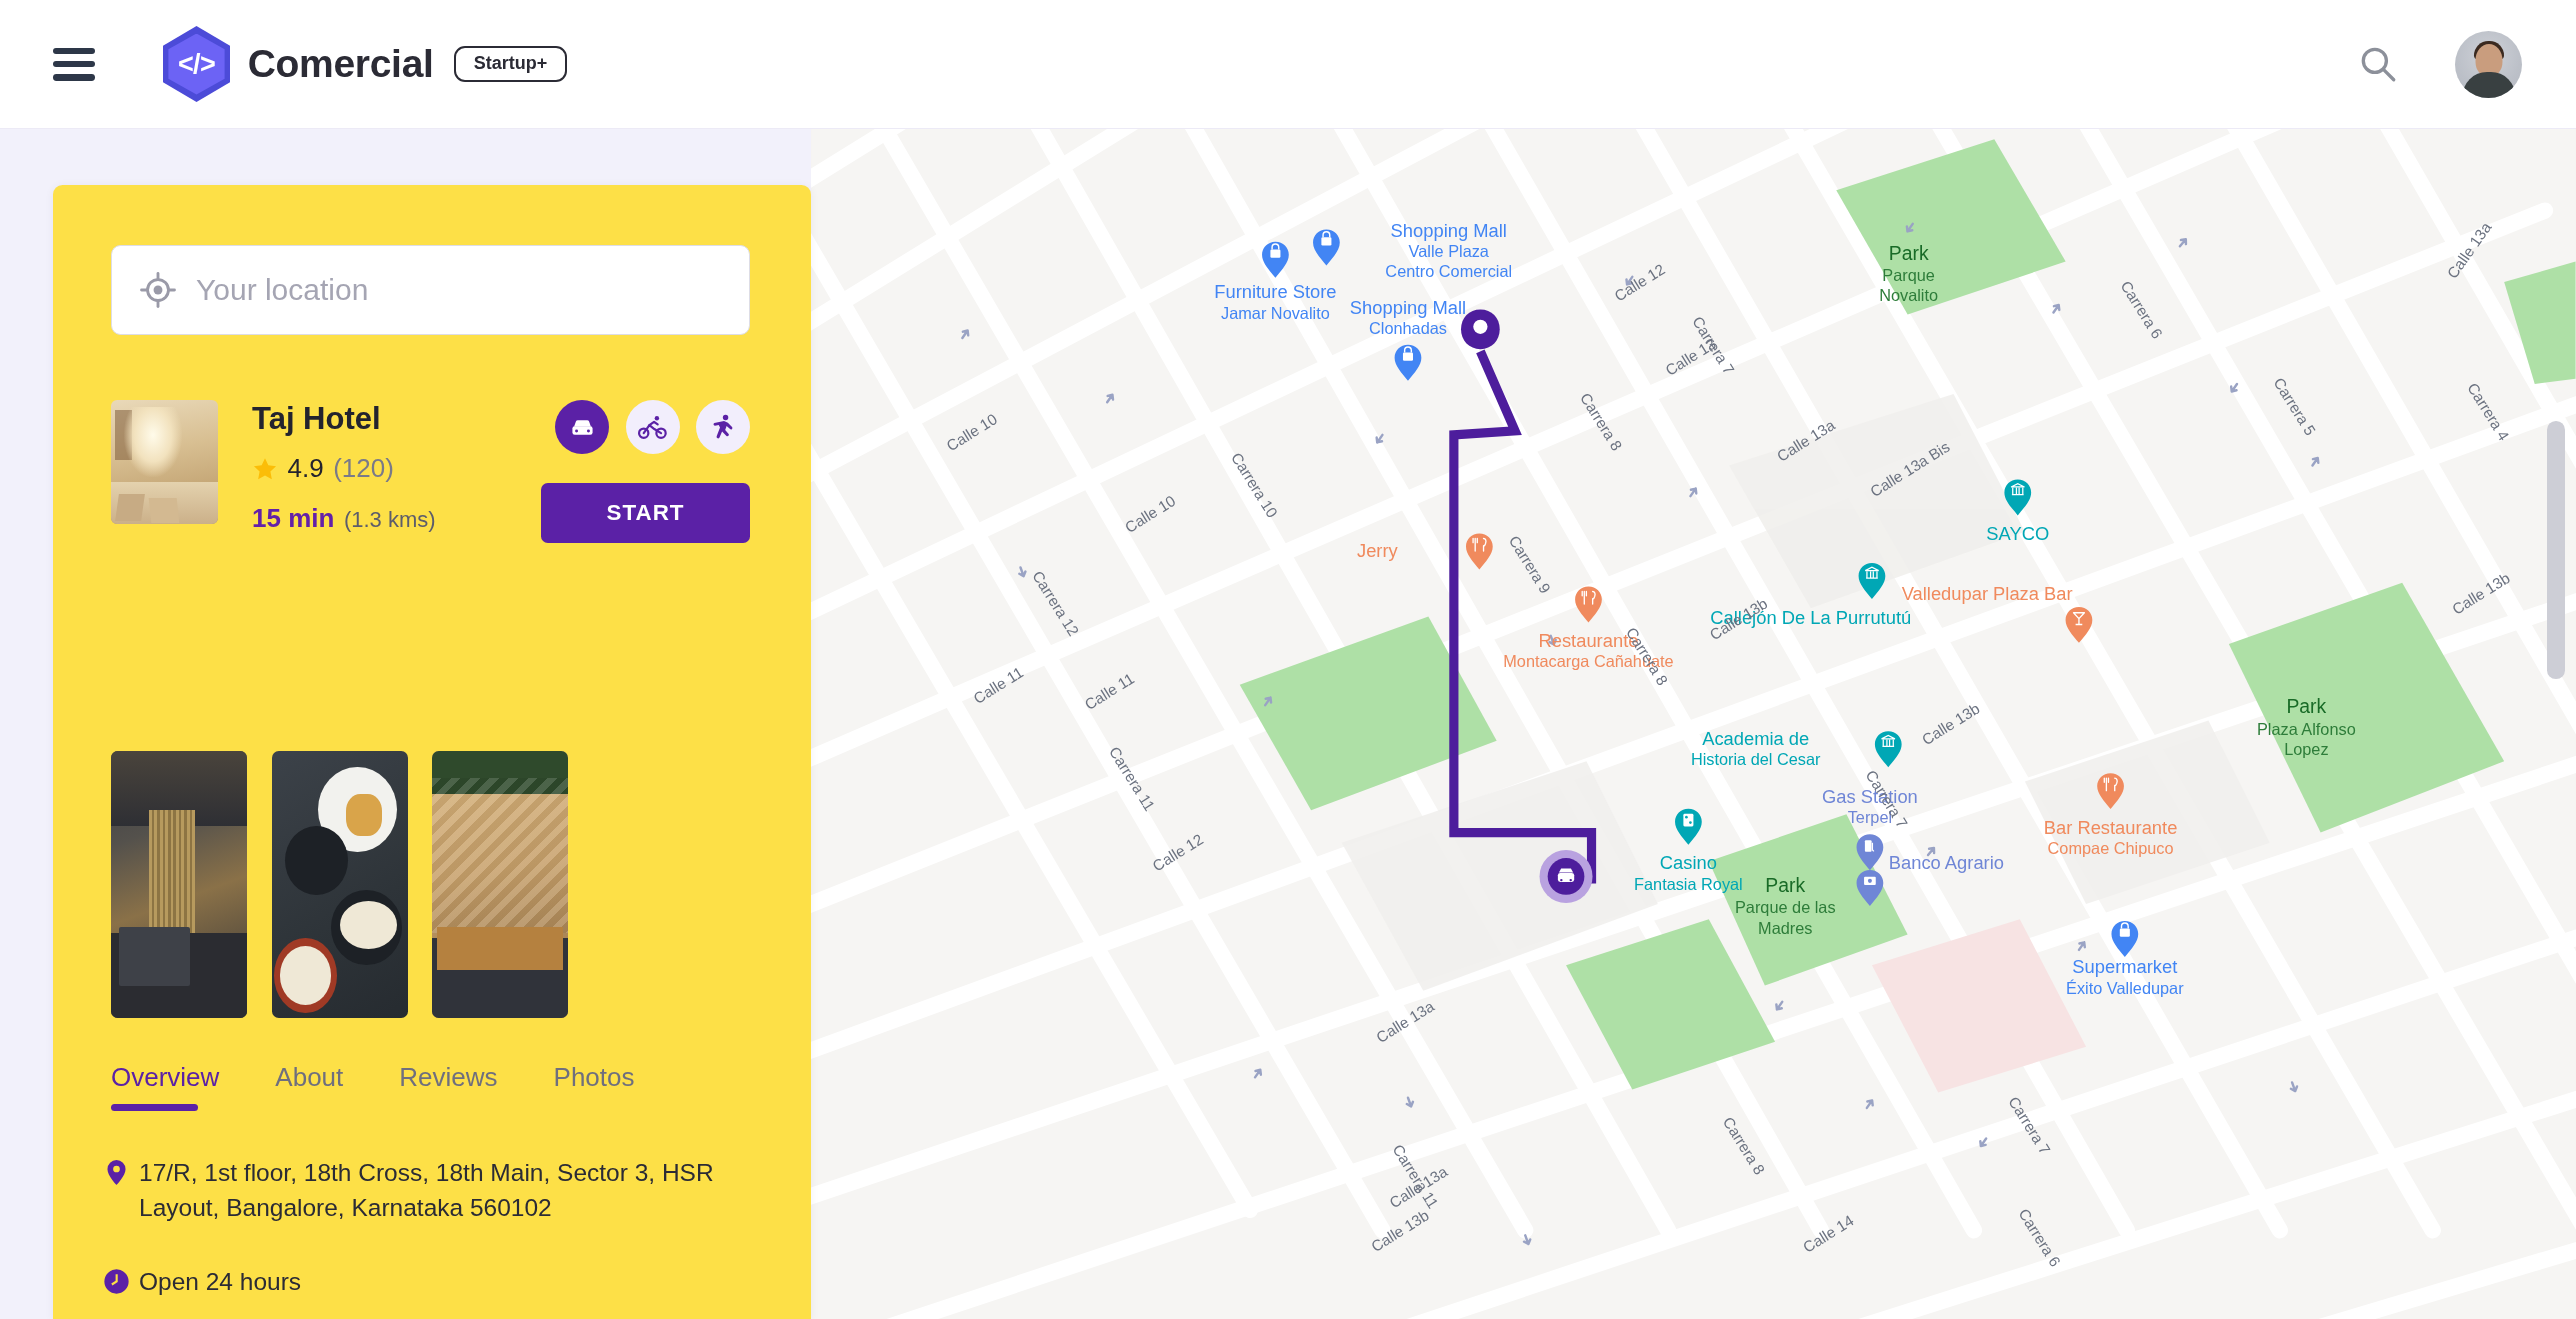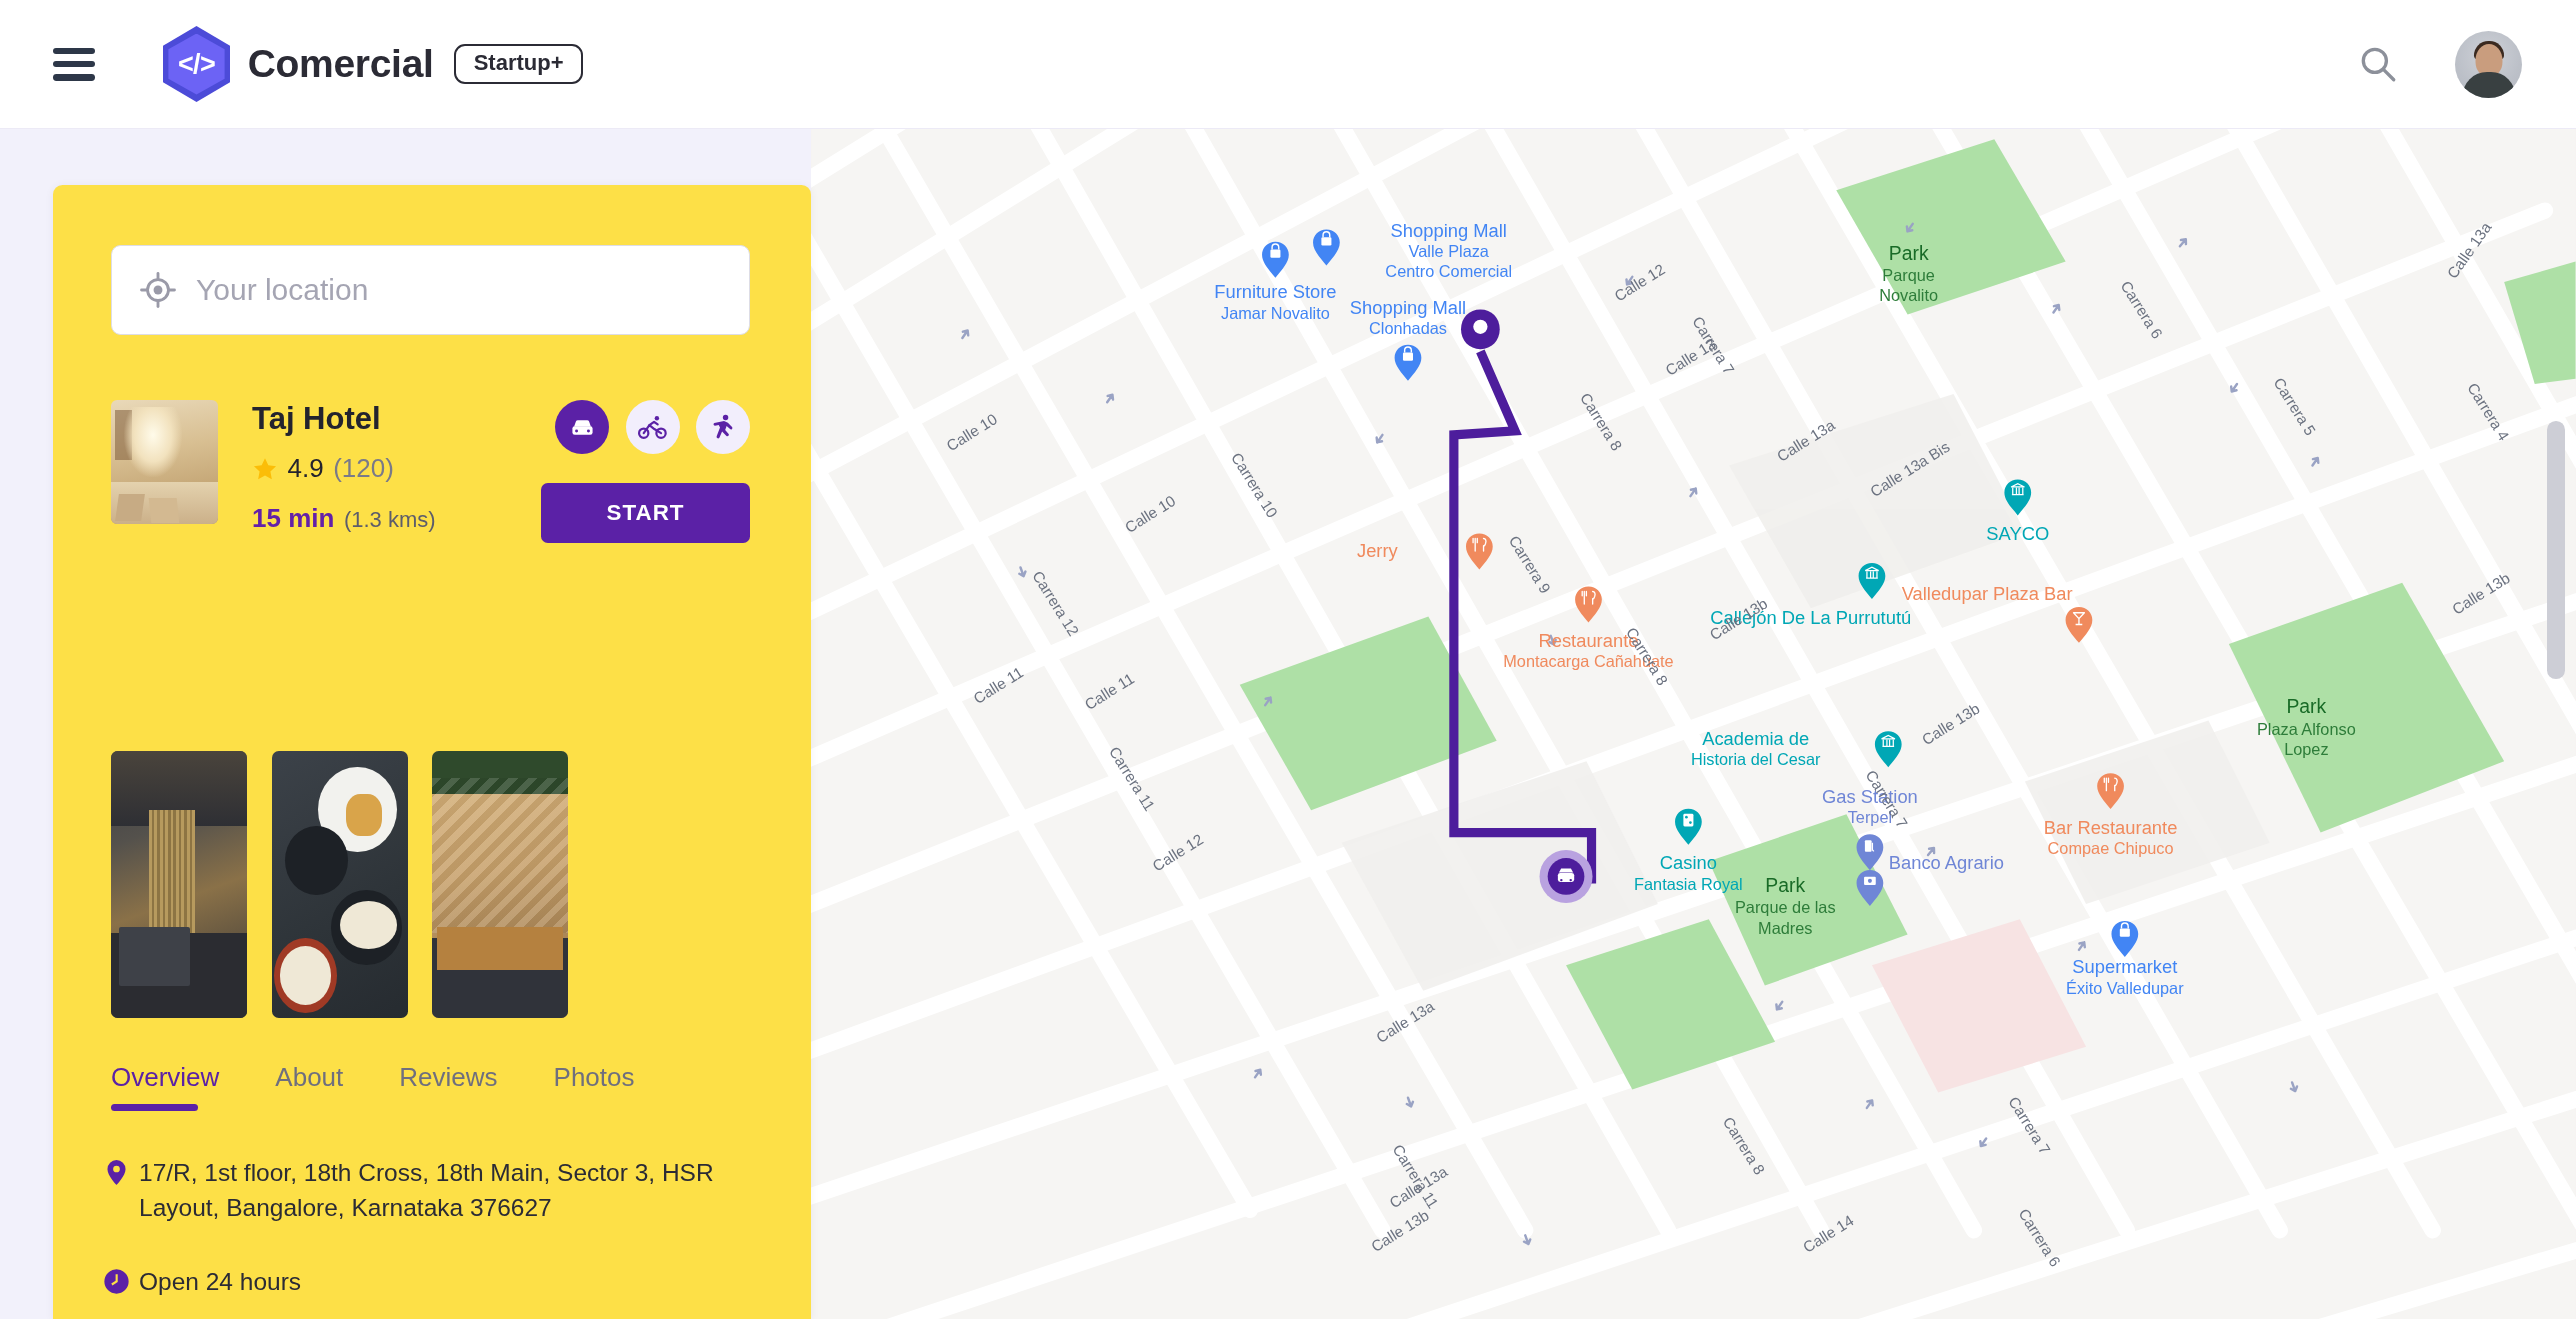--- a/index.html
+++ b/index.html
@@ -51,21 +51,21 @@
   }
 
   #brand-name {
     margin-left: 17.7px;
     font-size: 39px; font-weight: 700; color: #2b2b35; letter-spacing: -0.3px;
   }
   #plan-badge {
     margin-left: 20.4px;
     border: 2px solid #2b2b35; border-radius: 11px;
     padding: 6.1px 17.7px 8.2px 17.7px;
-    font-size: 22px; font-weight: 700; color: #2b2b35;
+    font-size: 18px; font-weight: 700; color: #2b2b35;
     line-height: 1;
   }
 
   #header-right {
     margin-left: auto; margin-right: 54px;
     display: flex; align-items: center; gap: 56px;
   }
   #search-icon { width: 42px; height: 42px; cursor:pointer; }
   #avatar {
     width: 67px; height: 67px; border-radius: 50%;
@@ -634,21 +634,21 @@
       <div class="tab">Photos</div>
     </div>
 
     <div id="info-list">
       <div class="info-row">
         <span class="ic">
           <svg viewBox="0 0 24 24" fill="#5b21a6">
               <path d="M12 2.4a7 7 0 0 0-7 7c0 5 7 12.2 7 12.2s7-7.2 7-12.2a7 7 0 0 0-7-7zm0 9.5a2.6 2.6 0 1 1 0-5.2 2.6 2.6 0 0 1 0 5.2z"></path>
             </svg>
         </span>
-        <span class="info-text">17/R, 1st floor, 18th Cross, 18th Main, Sector 3, HSR Layout, Bangalore, Karnataka 376627</span>
+        <span class="info-text">17/R, 1st floor, 18th Cross, 18th Main, Sector 3, HSR Layout, Bangalore, Karnataka 560102</span>
       </div>
       <div class="info-row">
         <span class="ic">
           <svg viewBox="0 0 24 24" fill="#5b21a6">
               <path d="M12 2.6A9.4 9.4 0 1 0 21.4 12 9.4 9.4 0 0 0 12 2.6zm.95 9.8-4.1 2.6-.9-1.5 3.35-2.1V6.3h1.65z"></path>
             </svg>
         </span>
         <span class="info-text">Open 24 hours</span>
       </div>
 

